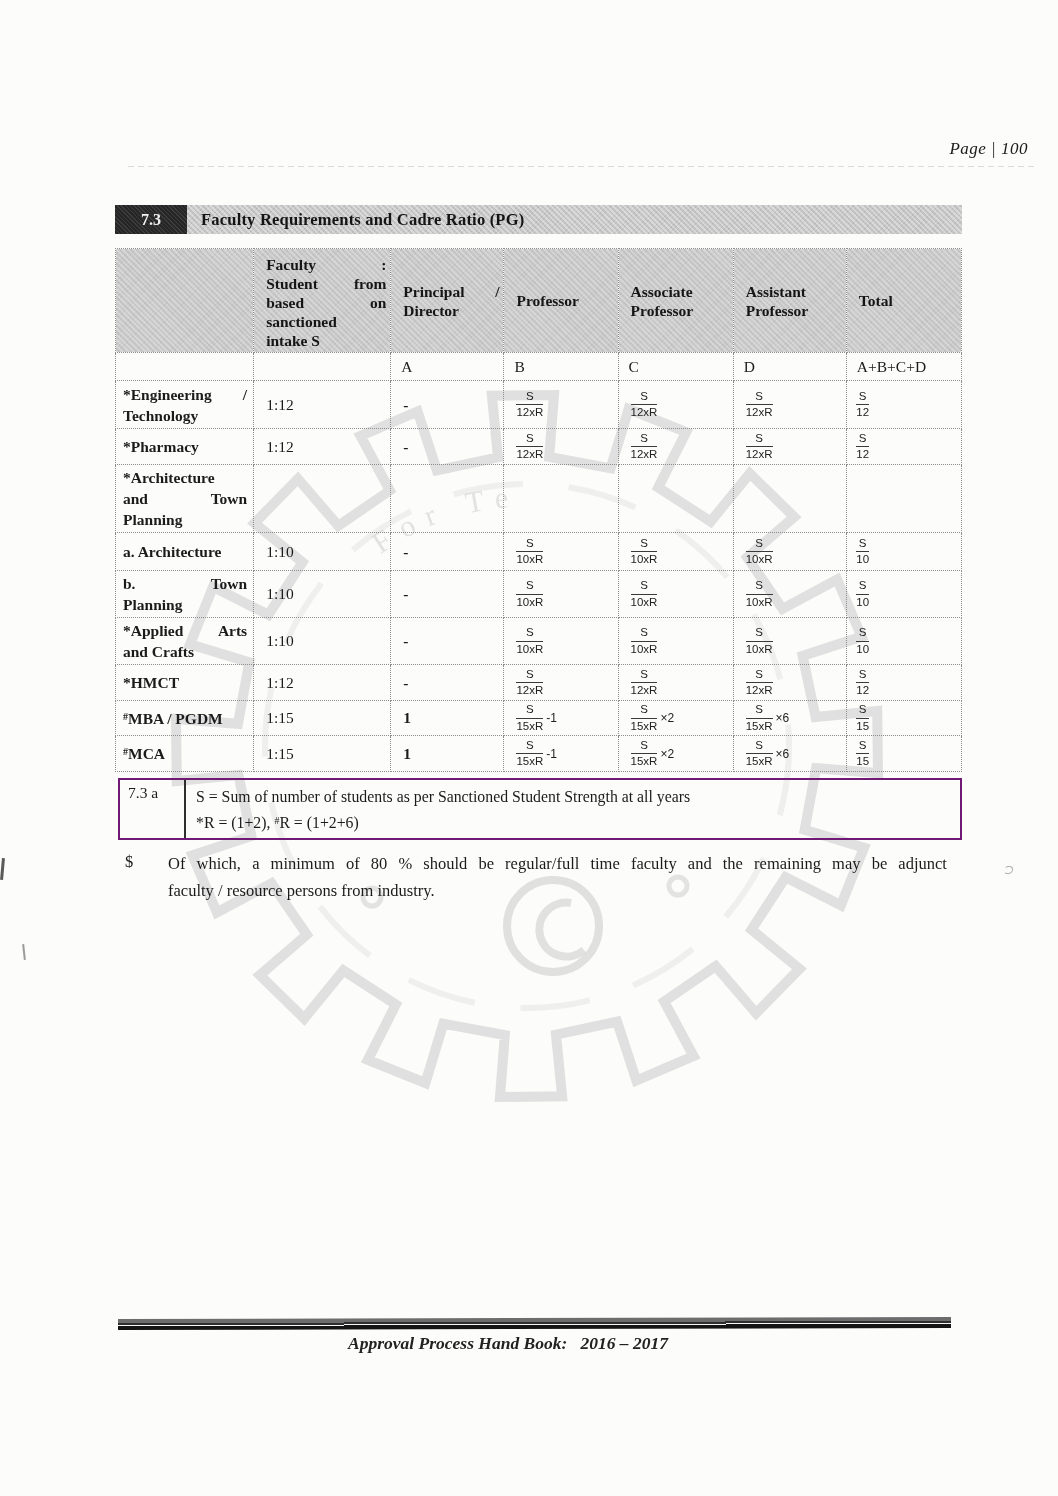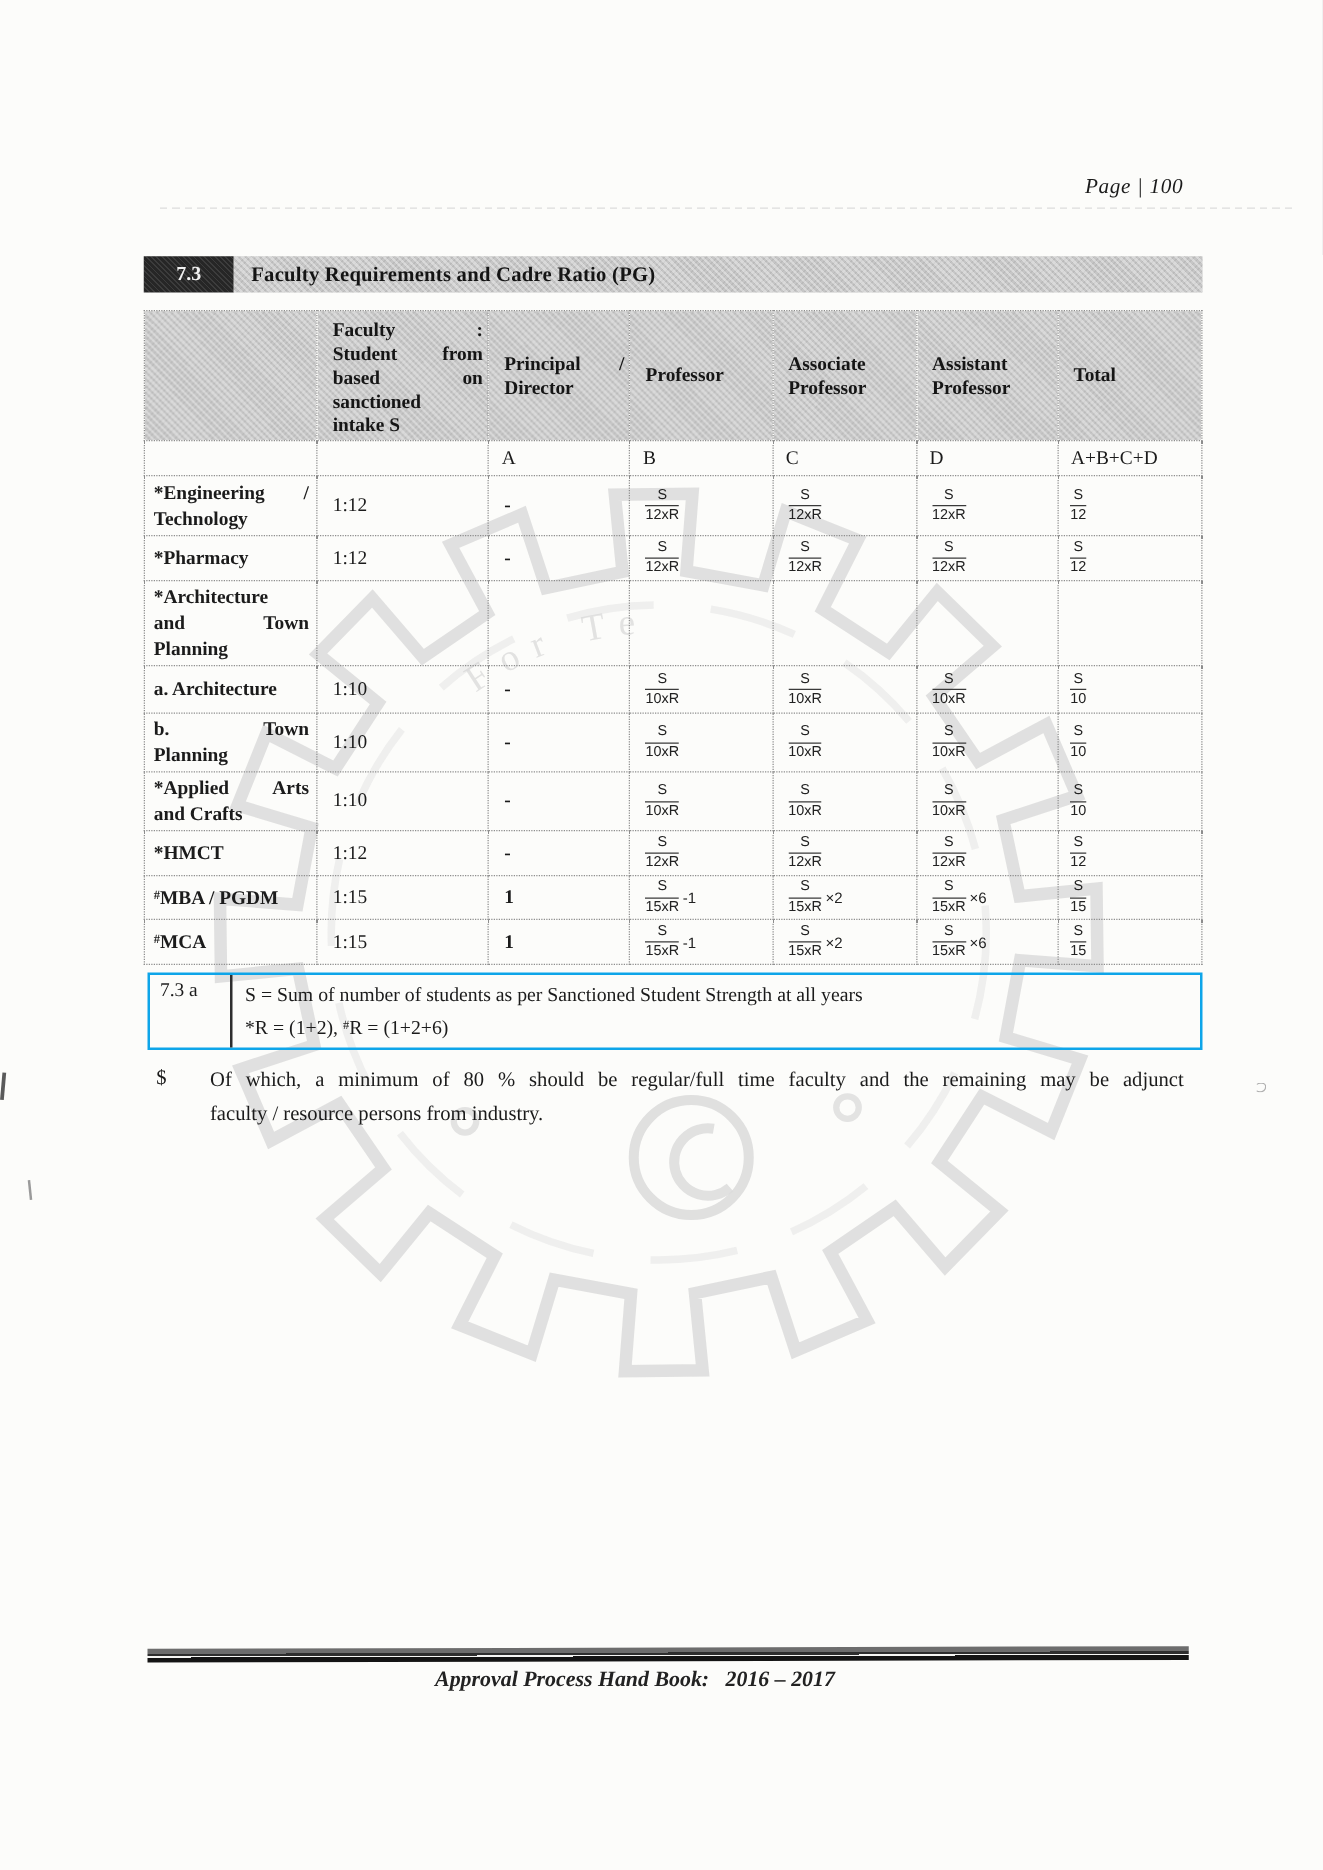--- a/index.html
+++ b/index.html
@@ -12,20 +12,21 @@
     overflow:hidden;
   }
   .page > *{position:absolute;z-index:1;}
   .watermark{position:absolute;left:0;top:0;z-index:0;}
 
   
   .page-label{
     left:868px;top:139px;width:160px;
     font-style:italic;font-size:17px;letter-spacing:.5px;
     white-space:pre;
+    text-align:right;
   }
   .top-rule{
     left:128px;top:166px;width:908px;height:1px;
     background:repeating-linear-gradient(90deg,#dcdcdc 0 6px,transparent 6px 10px);
   }
 
   
   .section-bar{
     left:115px;top:205px;width:847px;height:29px;
     display:flex;align-items:stretch;
@@ -99,21 +100,21 @@
   .fnum{display:block;border-bottom:1px solid #3a3a3a;padding:0 3px 1px;}
   .fden{display:block;padding-top:1px;}
   .fsuf{
     display:inline-block;vertical-align:middle;margin-left:3px;
     font-family:"Liberation Sans", sans-serif;font-size:12px;color:#222;
   }
 
   
   .note-box{
     left:118px;top:778px;width:844px;height:62px;
-    border:2px solid #0ea5e9;
+    border:2px solid #701a75;
     display:flex;box-sizing:border-box;
   }
   .note-id{
     flex:0 0 56px;border-right:2px solid #2e2e2e;
     padding:4px 0 0 8px;font-size:15.5px;
   }
   .note-text{
     flex:1;padding:4px 8px 0 10px;font-size:15.8px;line-height:26px;
   }
 

